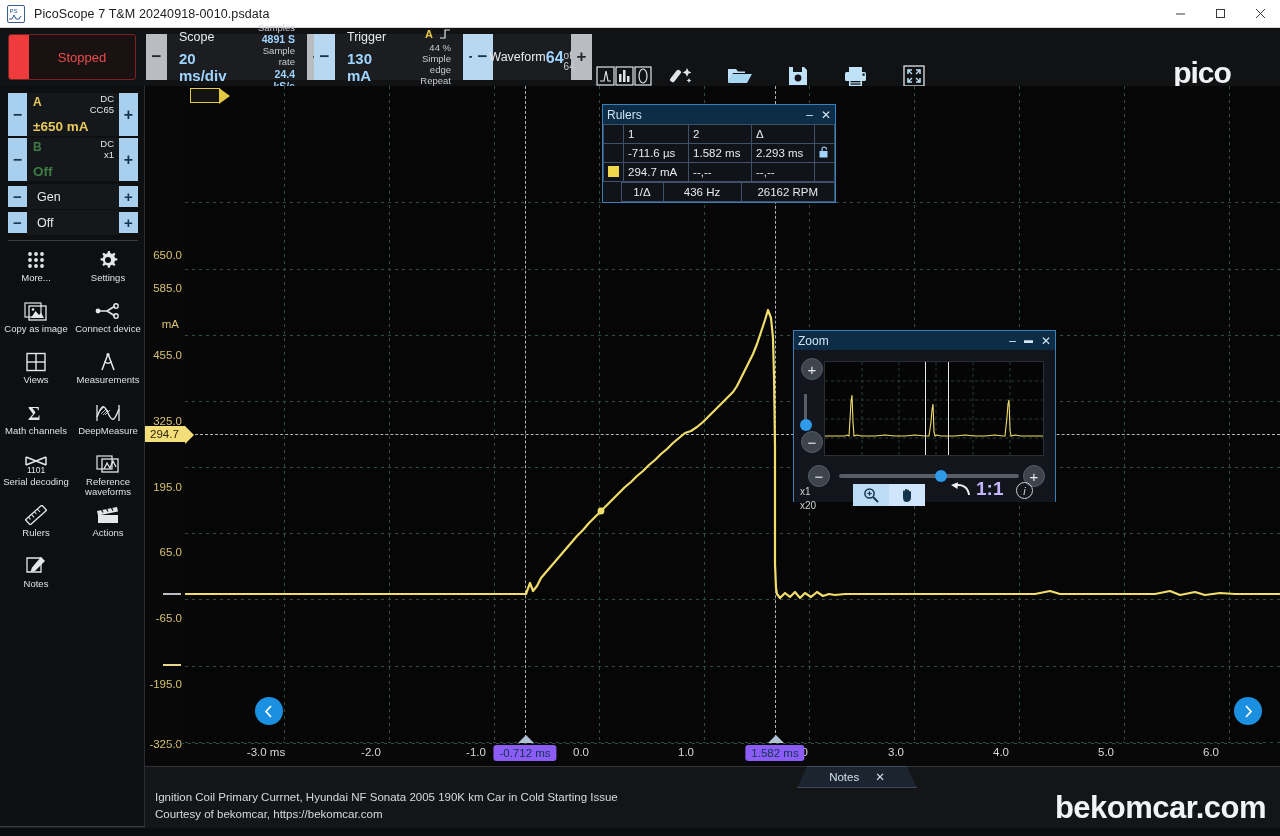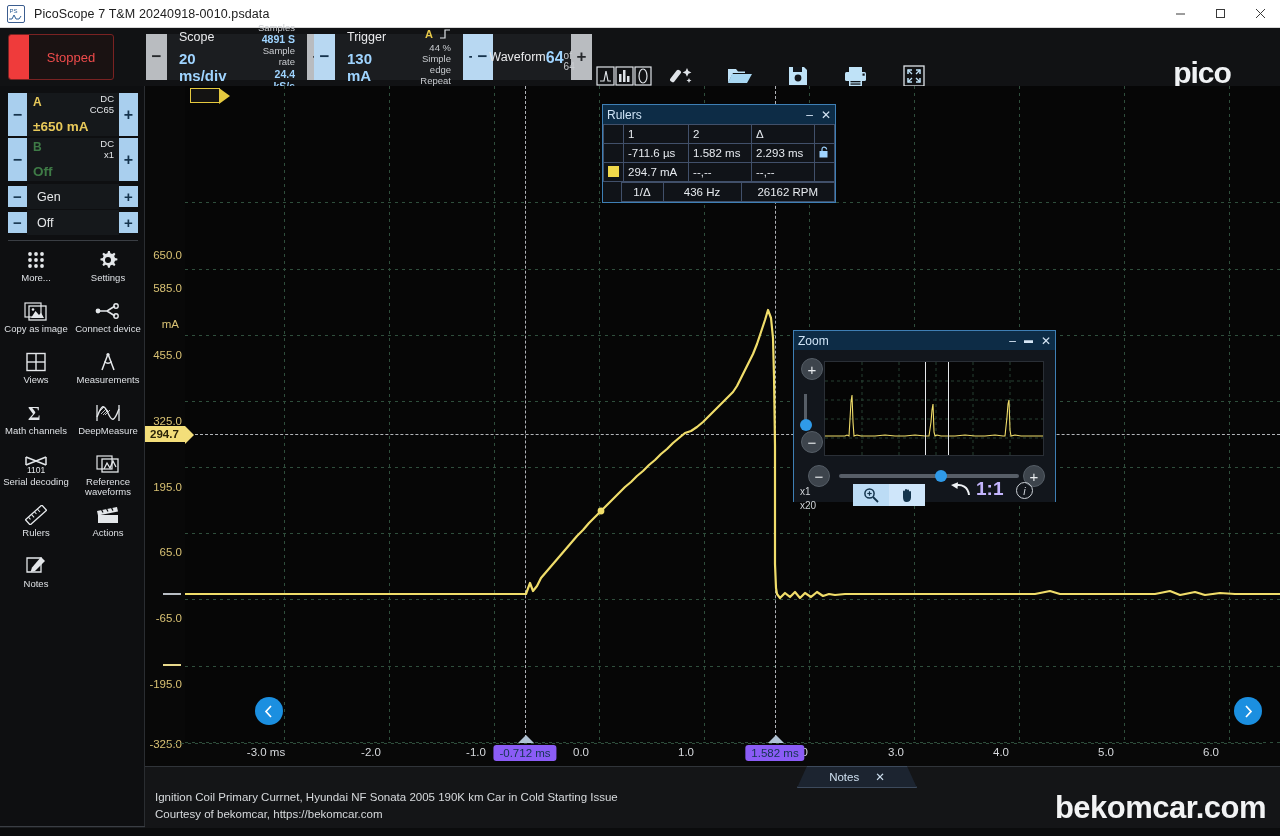--- a/index.html
+++ b/index.html
@@ -24,21 +24,21 @@
              border:1px solid #3b5d8f; border-radius:2px; position:relative; background:#fff; }
   .tb-logo svg { display:block; }
   .tb-title { font-size:12.5px; color:#202020; letter-spacing:0.1px; }
   .tb-ctrls { margin-left:auto; display:flex; height:28px; }
   .tb-btn { width:40px; height:28px; display:flex; align-items:center; justify-content:center;
             color:#3a3a3a; font-size:11px; }
 
   
   .toolbar { position:absolute; left:0; top:28px; width:1280px; height:58px; background:#111214; }
   .status-box {
-    position:absolute; left:8px; top:6px; width:106px; height:46px;
+    position:absolute; left:8px; top:6px; width:128px; height:46px;
     background:#1a1212; border:1px solid #7a2222; border-radius:3px;
     display:flex; align-items:center; overflow:hidden;
   }
   .status-bar-red { width:20px; height:100%; background:#ef3b3b; flex:0 0 auto; }
   .status-text { flex:1; text-align:center; color:#ee4b4b; font-size:13px; }
 
   .grp { position:absolute; top:6px; height:46px; display:flex; align-items:stretch; }
   .pm { width:21px; background:#b8d8f2; color:#16334d; display:flex; align-items:center;
         justify-content:center; font-size:17px; font-weight:bold; flex:0 0 auto; }
   .pm.grey { background:#b9bcc0; color:#26292c; }
@@ -118,21 +118,21 @@
     position:absolute; bottom:-1px; transform:translateX(-50%); width:0;height:0;
     border-left:9px solid transparent; border-right:9px solid transparent; border-bottom:9px solid #cfe6fa;
   }
   .xruler-label {
     position:absolute; top:659px; transform:translateX(-50%);
     background:#8b5cf6; color:#12354f; font-size:11.5px; padding:2px 6px; border-radius:3px;
     white-space:nowrap;
   }
   .yruler-tag {
     position:absolute; left:0px; transform:translateY(-50%);
-    background:#f3de7a; color:#2c2408; font-size:11.5px; font-weight:bold;
+    background:#f3de7a; color:#2c2408; font-size:11.5px; font-weight:normal;
     padding:2px 6px 2px 5px; white-space:nowrap;
   }
   .yruler-tag::after {
     content:''; position:absolute; right:-9px; top:0; bottom:0; width:0;height:0;
     border-top:9.5px solid transparent; border-bottom:9.5px solid transparent; border-left:9px solid #f3de7a;
   }
   .trigmark {
     position:absolute; left:5px; top:2px; width:30px; height:15px; background:#141312;
     border:1.5px solid #e5c93f;
   }

